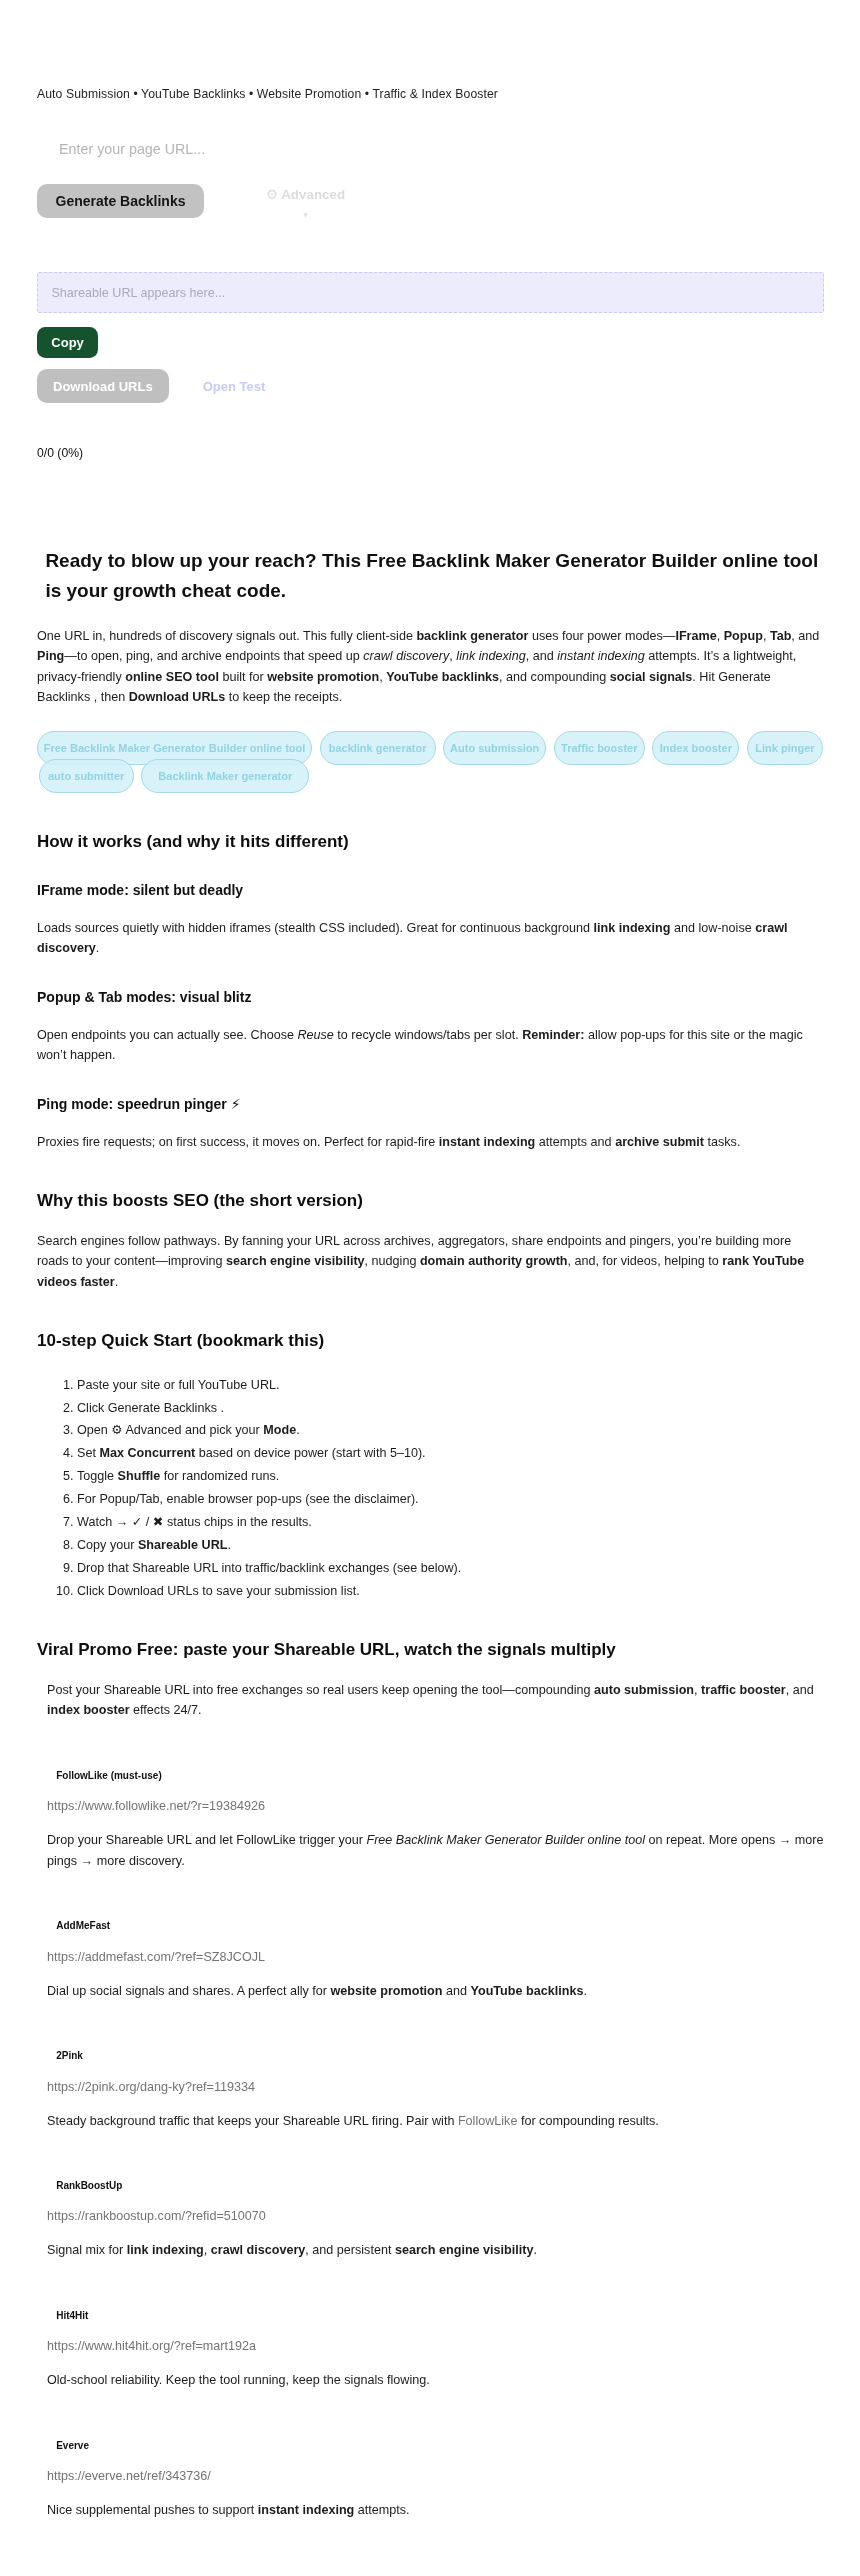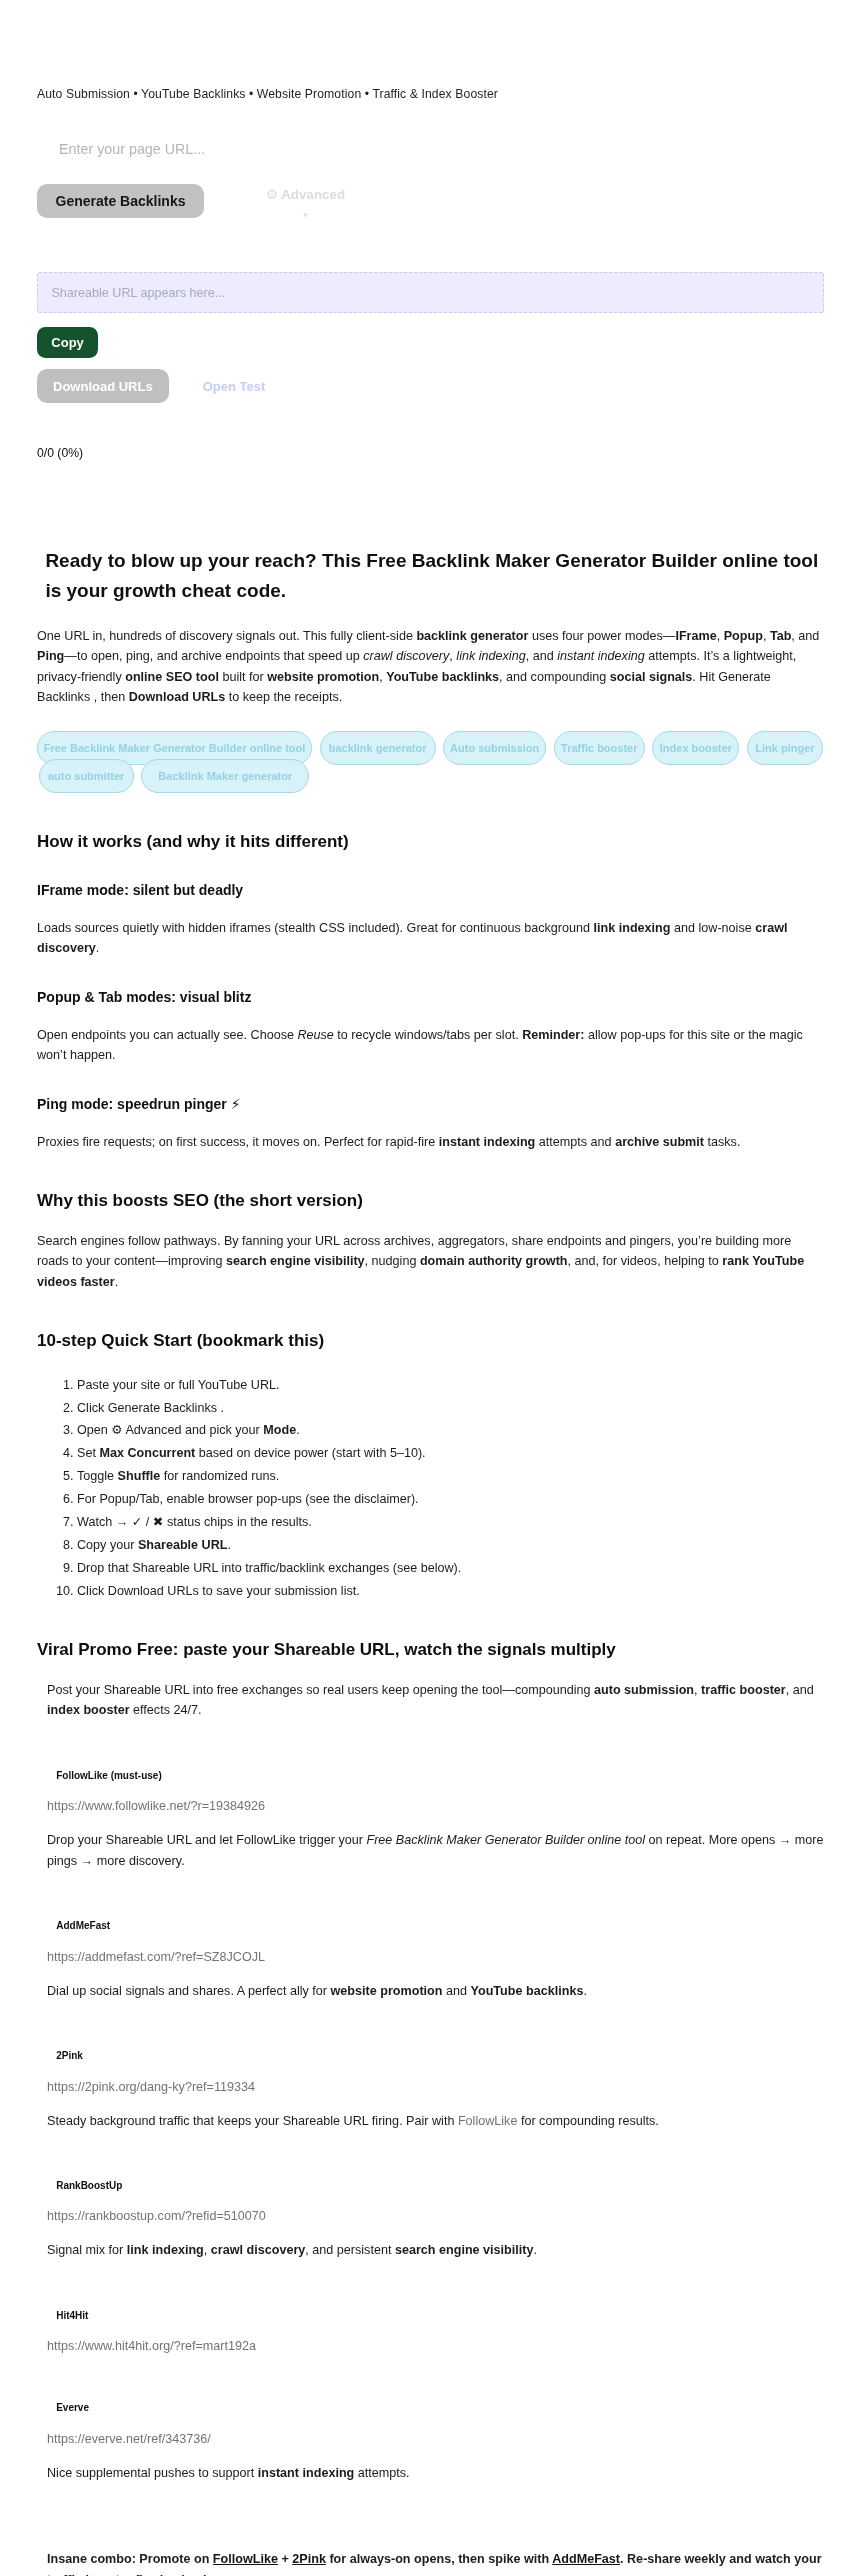--- a/index.html
+++ b/index.html
@@ -190,20 +190,21 @@
 
         <div class="exchange-card">
           <h4 class="exchange-name">RankBoostUp</h4>
           <a class="exchange-url tlink">https://rankboostup.com/?refid=510070</a>
           <p class="body exchange-desc"><span>Signal mix for </span><span class="seg-b">link indexing</span><span>, </span><span class="seg-b">crawl discovery</span><span>, and persistent </span><span class="seg-b">search engine visibility</span><span>.</span></p>
         </div>
 
         <div class="exchange-card">
           <h4 class="exchange-name">Hit4Hit</h4>
           <a class="exchange-url tlink">https://www.hit4hit.org/?ref=mart192a</a>
+          <p class="body exchange-desc"><span>Old-school reliability. Keep the tool running, keep the signals flowing.</span></p>
         </div>
 
         <div class="exchange-card">
           <h4 class="exchange-name">Everve</h4>
           <a class="exchange-url tlink">https://everve.net/ref/343736/</a>
           <p class="body exchange-desc"><span>Nice supplemental pushes to support </span><span class="seg-b">instant indexing</span><span> attempts.</span></p>
         </div>
       </div>
   </div>
 

